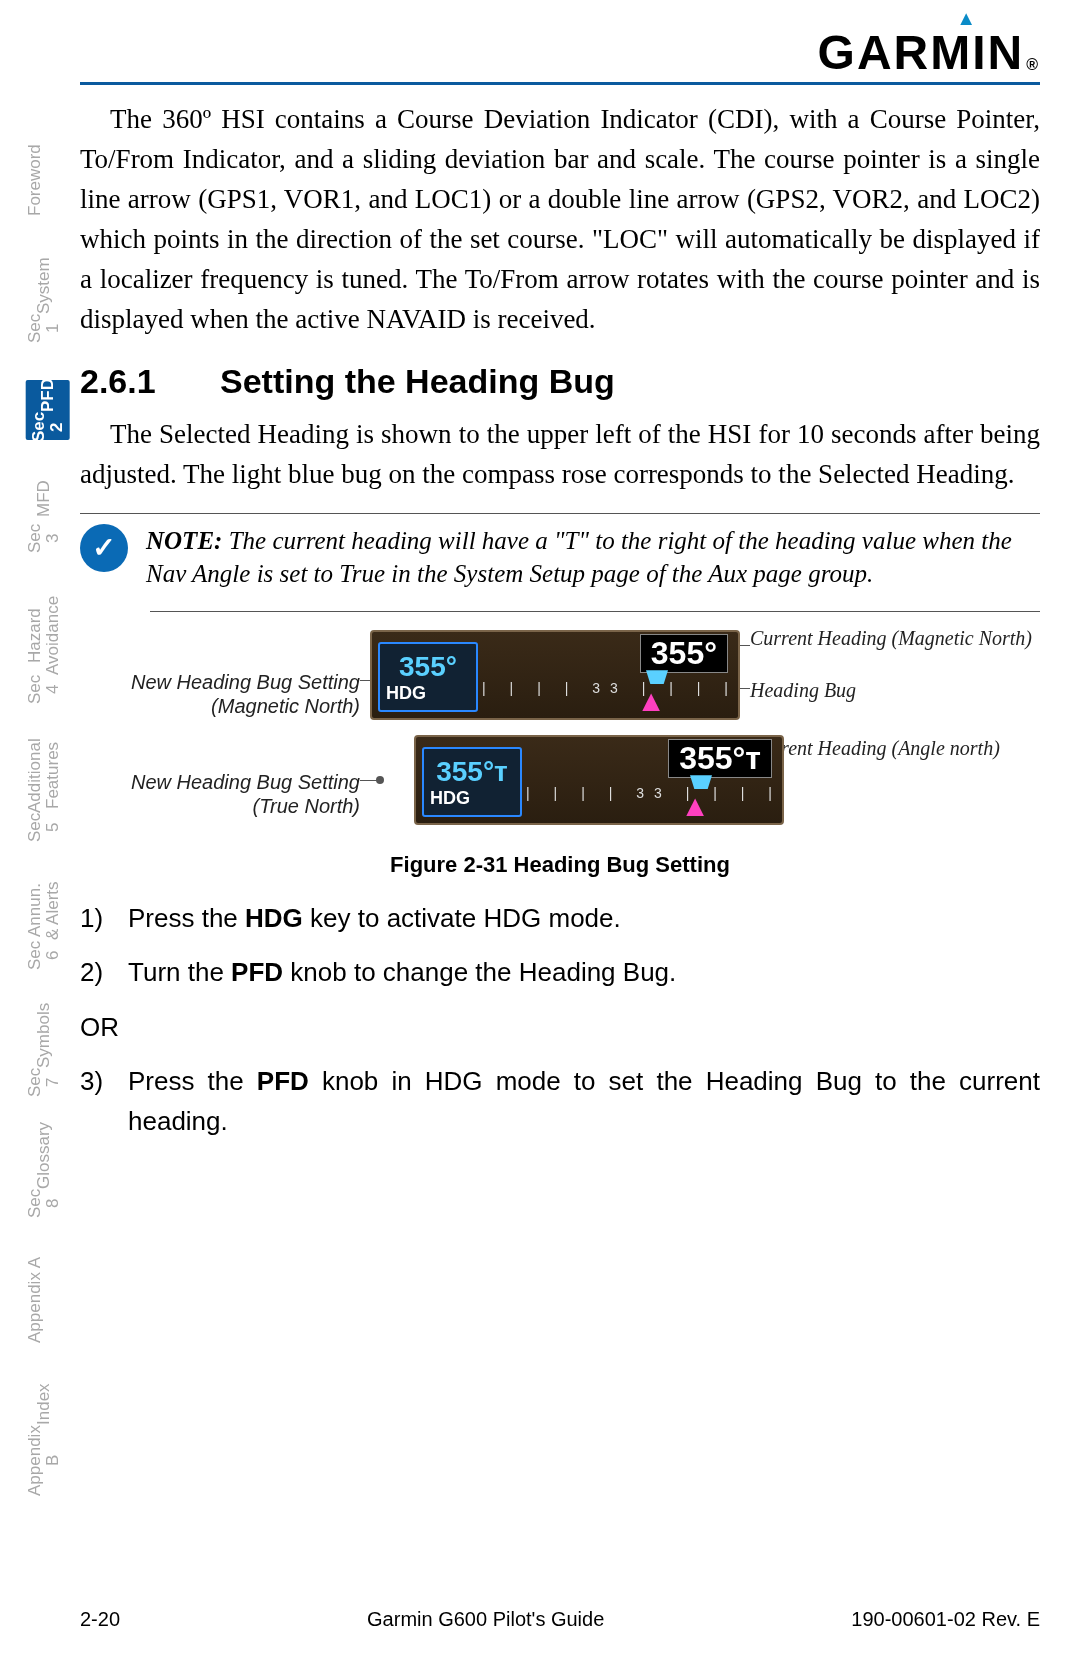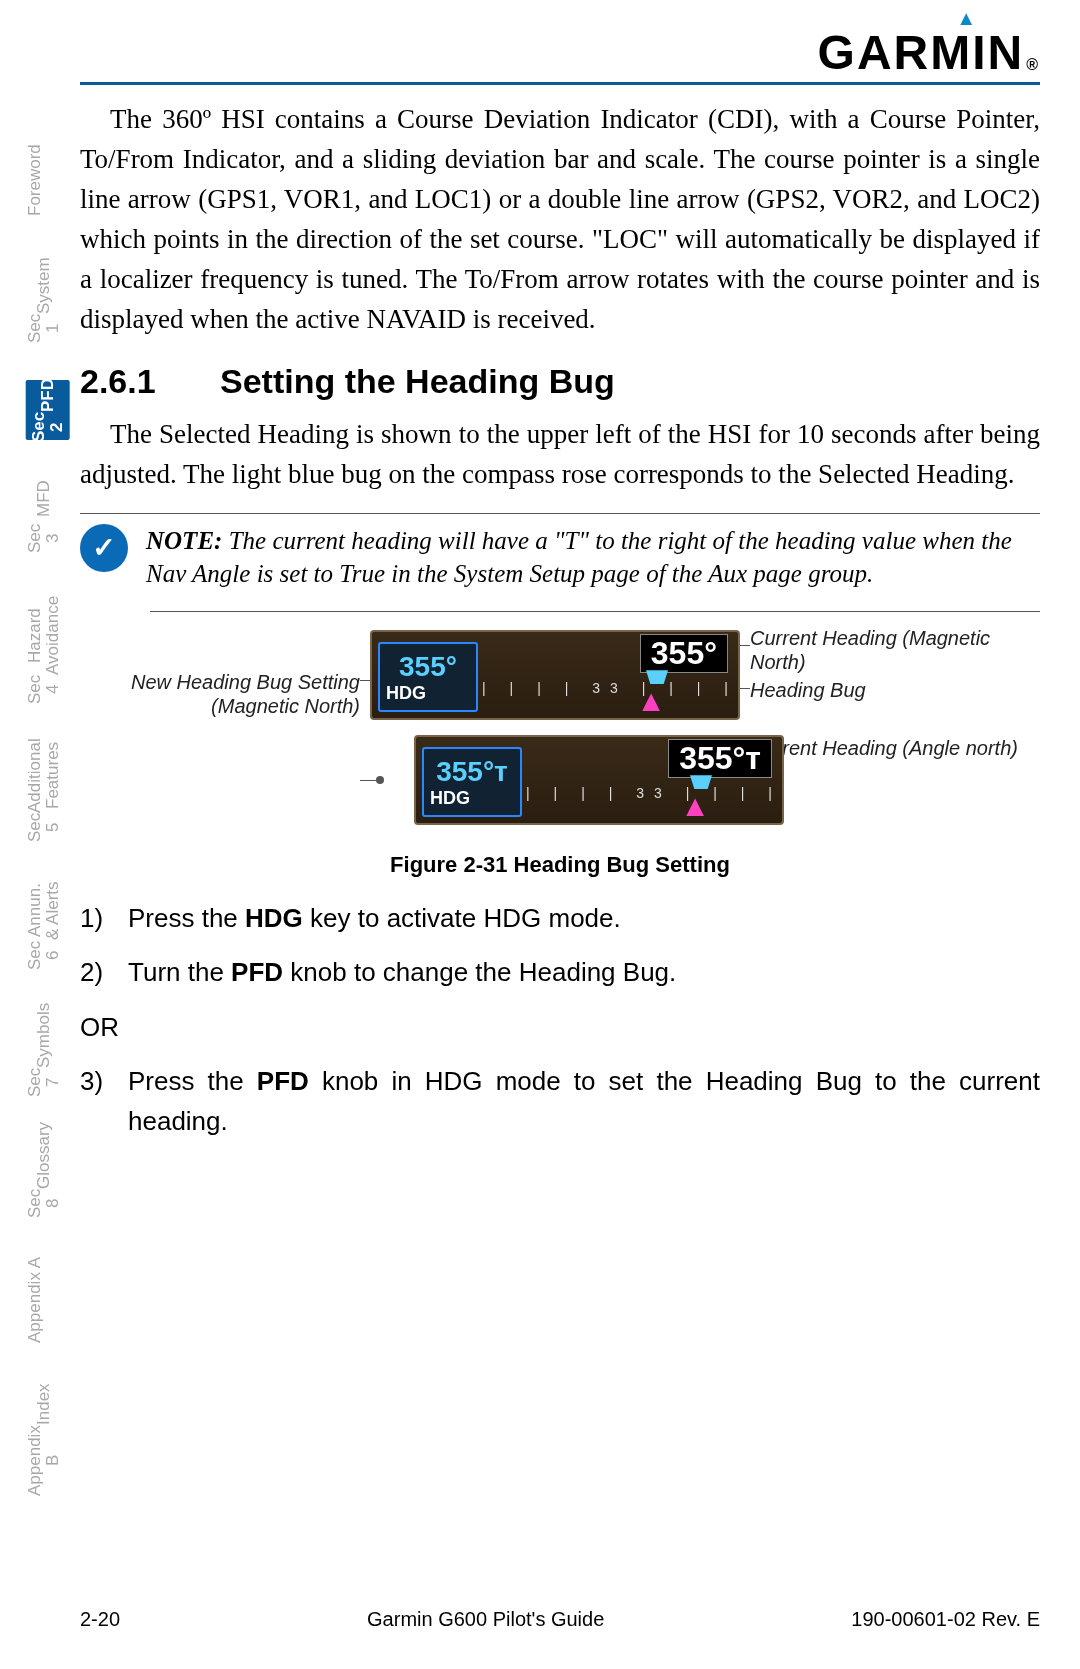--- a/index.html
+++ b/index.html
@@ -129,21 +129,21 @@
     height: 210px;
   }
   .callout {
     position: absolute;
     font-family: Arial, sans-serif;
     font-style: italic;
     font-size: 20px;
     color: #222;
     line-height: 1.2;
   }
-  .callout.right { text-align: left; }
+  .callout.right { text-align: left; font-family: Liberation Serif, serif; }
   .display-img {
     position: absolute;
     left: 290px;
     width: 370px;
     height: 90px;
     background: linear-gradient(#3a2a18, #2a1e10);
     border: 2px solid #7a6449;
     border-radius: 4px;
     overflow: hidden;
   }
@@ -331,20 +331,21 @@
     </div>
   </div>
   <div class="note-border-bottom"></div>
 
   <div class="figure-area">
 
     <div class="callout" style="left:30px; top:40px; width:250px; text-align:right;">New Heading Bug Setting (Magnetic North)</div>
     <div class="callout-line" style="left:280px; top:50px; width:18px;"></div>
     <div class="callout-dot" style="left:296px; top:46px;"></div>
 
+    <div class="callout" style="left:30px; top:140px; width:250px; text-align:right;">New Heading Bug Setting (True North)</div>
     <div class="callout-line" style="left:280px; top:150px; width:18px;"></div>
     <div class="callout-dot" style="left:296px; top:146px;"></div>
 
     <div class="callout right" style="left:670px; top:-4px;">Current Heading (Magnetic North)</div>
     <div class="callout-line" style="left:630px; top:15px; width:40px;"></div>
     <div class="callout-dot" style="left:624px; top:11px;"></div>
 
     <div class="callout right" style="left:670px; top:48px;">Heading Bug</div>
     <div class="callout-line" style="left:598px; top:58px; width:72px;"></div>
     <div class="callout-dot" style="left:592px; top:54px;"></div>

